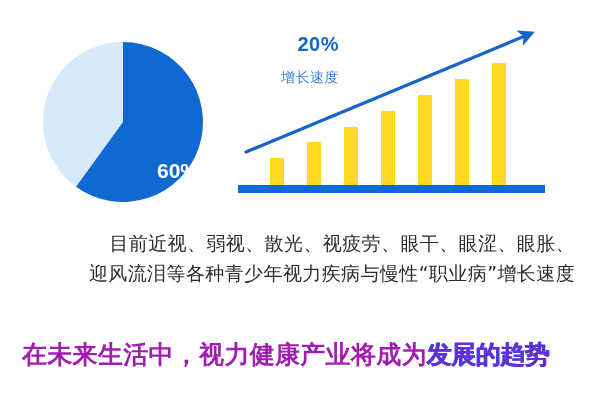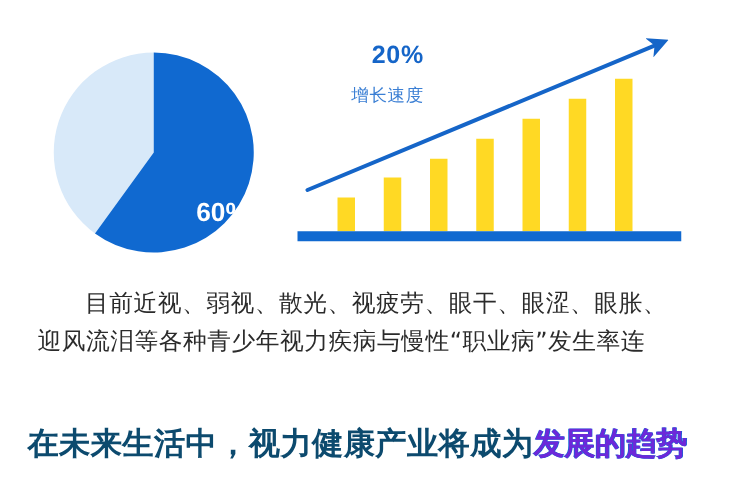--- a/index.html
+++ b/index.html
@@ -105,20 +105,21 @@
   #body-copy {
     position: absolute;
     left: 30px;
     top: 228px;
     width: 545px;
     color: #2b2b2b;
     font-size: 19px;
     line-height: 30px;
     letter-spacing: 0.4px;
     font-family: "DejaVu Sans", "Liberation Sans", sans-serif;
+    text-align: right;
   }
   #body-copy .para-line {
     display: block;
     white-space: nowrap;
   }
   #body-copy .para-line.indented {
     text-indent: 38px;
   }
 
   
@@ -128,21 +129,21 @@
     top: 338px;
     width: 570px;
     font-size: 25px;
     font-weight: bold;
     line-height: 34px;
     white-space: nowrap;
     letter-spacing: 0.3px;
     font-family: "DejaVu Sans", "Liberation Sans", sans-serif;
   }
   #headline .headline-plain {
-    color: #0c4a6e;
+    color: #a21caf;
   }
   #headline .headline-accent {
     color: #6d28d9;
     letter-spacing: -0.5px;
     text-shadow: 0.5px 0 0 #1266d4, -0.5px 0 0 #1266d4;
   }
 </style>
 </head>
 <body>
 
@@ -186,20 +187,20 @@
 
     <div class="growth-callout">
       <span class="growth-value">20%</span>
       <span class="growth-caption">增长速度</span>
     </div>
 
   </div>
 
   <div id="body-copy">
     <span class="para-line indented">目前近视、弱视、散光、视疲劳、眼干、眼涩、眼胀、</span>
-    <span class="para-line">迎风流泪等各种青少年视力疾病与慢性“职业病”发生率连</span>
+    <span class="para-line">迎风流泪等各种青少年视力疾病与慢性“职业病”增长速度</span>
   </div>
 
   <div id="headline">
     <span class="headline-plain">在未来生活中，视力健康产业将成为</span><span class="headline-accent">发展的趋势</span>
   </div>
 
 </div>
 
 </body></html>

